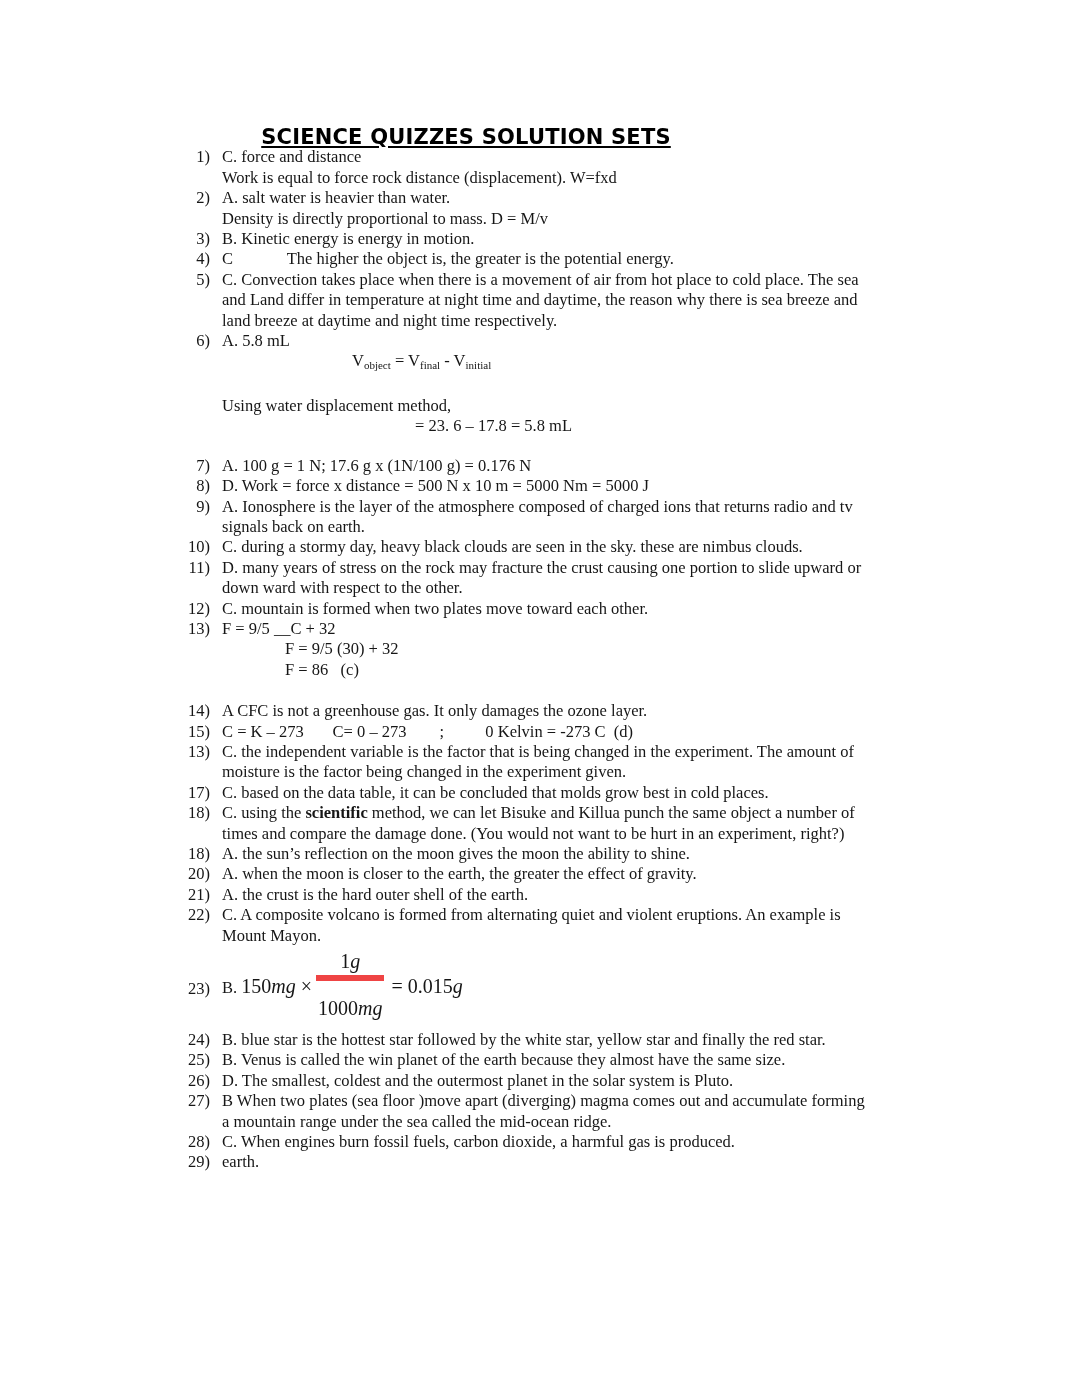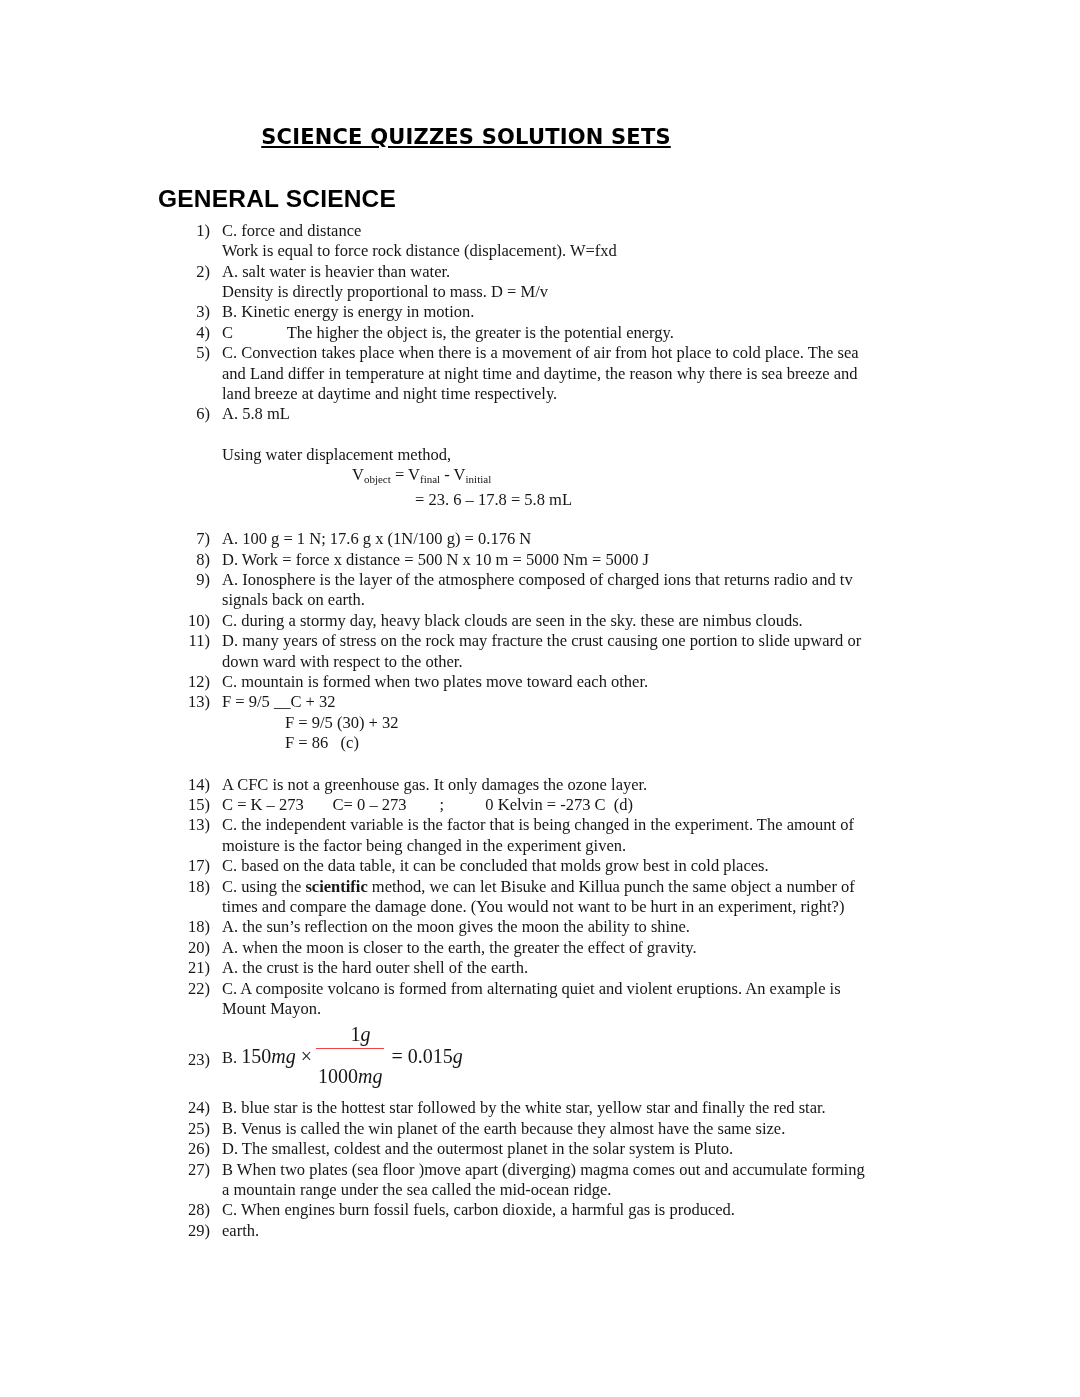--- a/index.html
+++ b/index.html
@@ -24,29 +24,28 @@
   .item.vcenter{align-items:center;}
   .num{flex:0 0 38px;text-align:right;margin-right:12px;white-space:nowrap;}
   .body{flex:1;min-width:0;}
   .line{white-space:nowrap;}
   .b{font-weight:bold;}
   .i{font-style:italic;}
   .sub{font-size:11px;vertical-align:-3px;letter-spacing:0;}
   .math{font-size:20px;margin:5px 0 7px;}
   .math .nsz{font-size:16.5px;}
   .frac{display:inline-block;vertical-align:middle;text-align:center;margin:0 7px 0 4px;transform:translateY(-3px);}
-  .fnum{display:block;padding:0 14px 2px;border-bottom:1px solid #ef4444;line-height:23px;text-align:right;}
+  .fnum{display:block;padding:0 14px 2px;border-bottom:6px solid #ef4444;line-height:23px;}
   .fden{display:block;padding:16px 2px 0;line-height:23px;}
 </style>
 </head>
 <body>
 
 <div class="page">
   <h1 class="doc-title"><span>SCIENCE QUIZZES SOLUTION SETS</span></h1>
-  <h2 class="section-heading">GENERAL SCIENCE</h2>
   <div class="list">
       <div class="item">
         <span class="num">1)</span>
         <div class="body">
           <div class="line"><span>C. force and distance</span></div>
           <div class="line"><span>Work is equal to force rock distance (displacement). W=fxd</span></div>
         </div>
       </div>
       <div class="item">
         <span class="num">2)</span>
@@ -72,22 +71,22 @@
         <div class="body">
           <div class="line"><span>C. Convection takes place when there is a movement of air from hot place to cold place. The sea</span></div>
           <div class="line"><span>and Land differ in temperature at night time and daytime, the reason why there is sea breeze and</span></div>
           <div class="line"><span>land breeze at daytime and night time respectively.</span></div>
         </div>
       </div>
       <div class="item">
         <span class="num">6)</span>
         <div class="body">
           <div class="line"><span>A. 5.8 mL</span></div>
+          <div class="line" style="margin-left: 130px;"><span>V</span><span class="sub">object</span><span> = V</span><span class="sub">final</span><span> - V</span><span class="sub">initial</span></div>
           <div class="line" style="margin-top: 20px;"><span>Using water displacement method,</span></div>
-          <div class="line" style="margin-left: 130px;"><span>V</span><span class="sub">object</span><span> = V</span><span class="sub">final</span><span> - V</span><span class="sub">initial</span></div>
           <div class="line" style="margin-left: 193px;"><span>= 23. 6 – 17.8 = 5.8 mL</span></div>
         </div>
       </div>
       <div class="item" style="margin-top: 19px;">
         <span class="num">7)</span>
         <div class="body">
           <div class="line"><span>A. 100 g = 1 N; 17.6 g x (1N/100 g) = 0.176 N</span></div>
         </div>
       </div>
       <div class="item">

